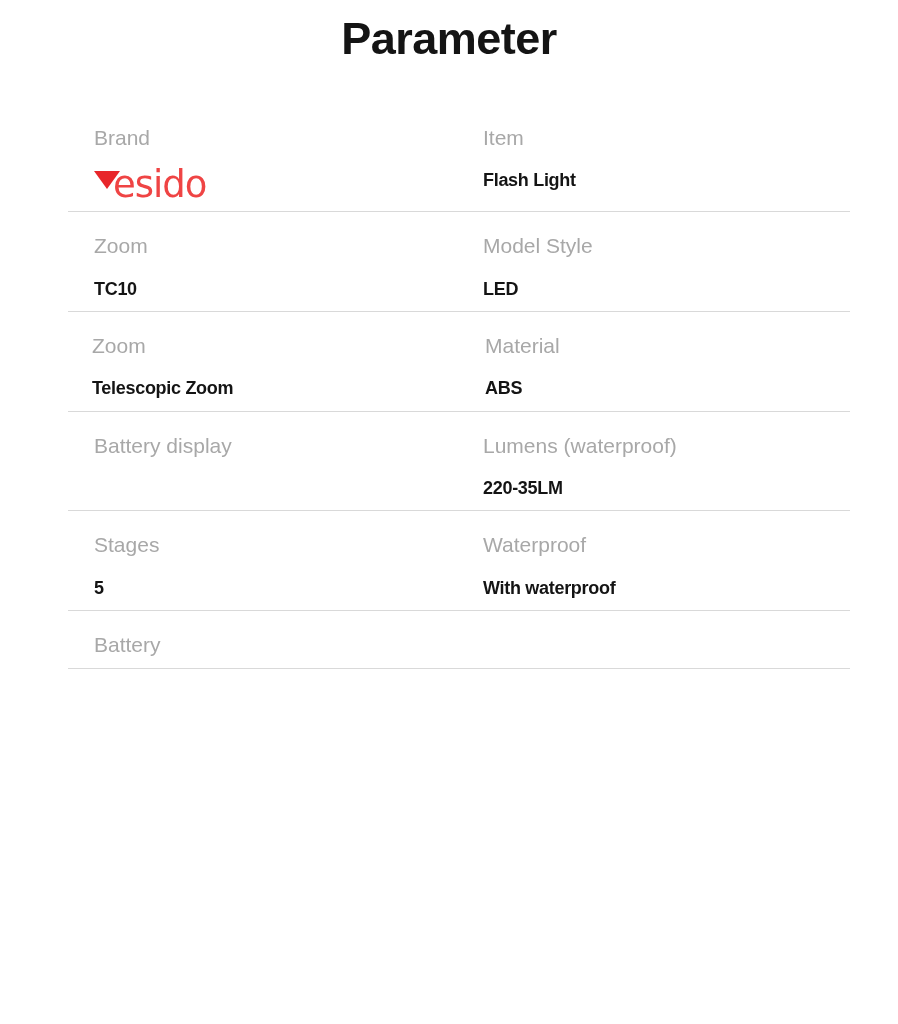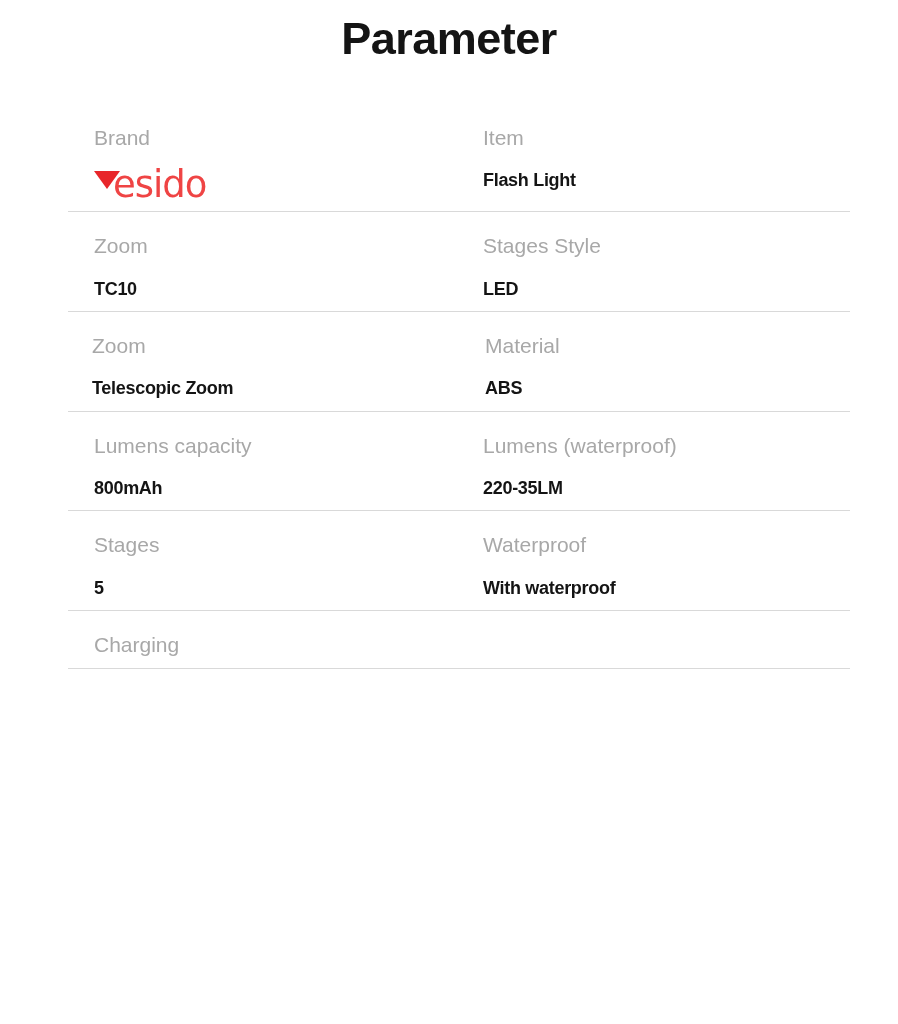--- a/index.html
+++ b/index.html
@@ -114,58 +114,57 @@
         <div class="spec-value">Flash Light</div>
       </div>
     </div>
 
     <div class="spec-row">
       <div class="spec-cell">
         <div class="spec-label">Zoom</div>
         <div class="spec-value">TC10</div>
       </div>
       <div class="spec-cell right">
-        <div class="spec-label">Stages Style</div>
+        <div class="spec-label">Model Style</div>
         <div class="spec-value">LED</div>
       </div>
     </div>
 
     <div class="spec-row">
       <div class="spec-cell right">
         <div class="spec-label">Zoom</div>
         <div class="spec-value">Telescopic Zoom</div>
       </div>
       <div class="spec-cell">
         <div class="spec-label">Material</div>
         <div class="spec-value">ABS</div>
       </div>
     </div>
 
     <div class="spec-row">
       <div class="spec-cell">
-        <div class="spec-label">Lumens capacity</div>
-        <div class="spec-value">800mAh</div>
+        <div class="spec-label">Battery display</div>
       </div>
       <div class="spec-cell right">
         <div class="spec-label">Lumens (waterproof)</div>
         <div class="spec-value">220-35LM</div>
       </div>
     </div>
 
     <div class="spec-row">
       <div class="spec-cell">
         <div class="spec-label">Stages</div>
         <div class="spec-value">5</div>
       </div>
       <div class="spec-cell right">
         <div class="spec-label">Waterproof</div>
         <div class="spec-value">With waterproof</div>
       </div>
     </div>
 
     <div class="spec-row">
       <div class="spec-cell">
-        <div class="spec-label">Charging</div>
+        <div class="spec-label">Battery</div>
       </div>
     </div>
 
   </div>
 </div>
 
 </body></html>

